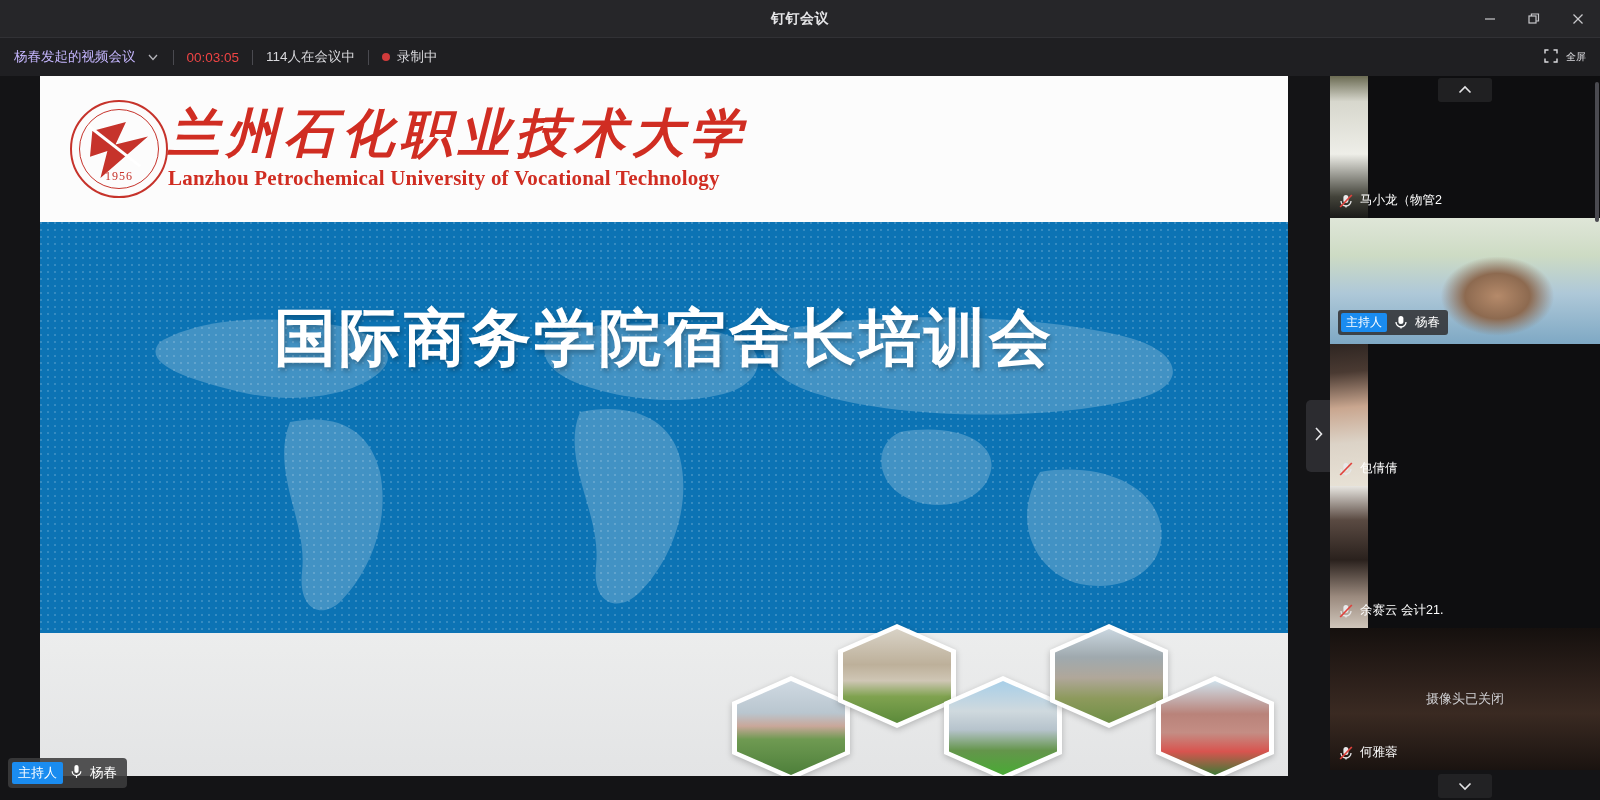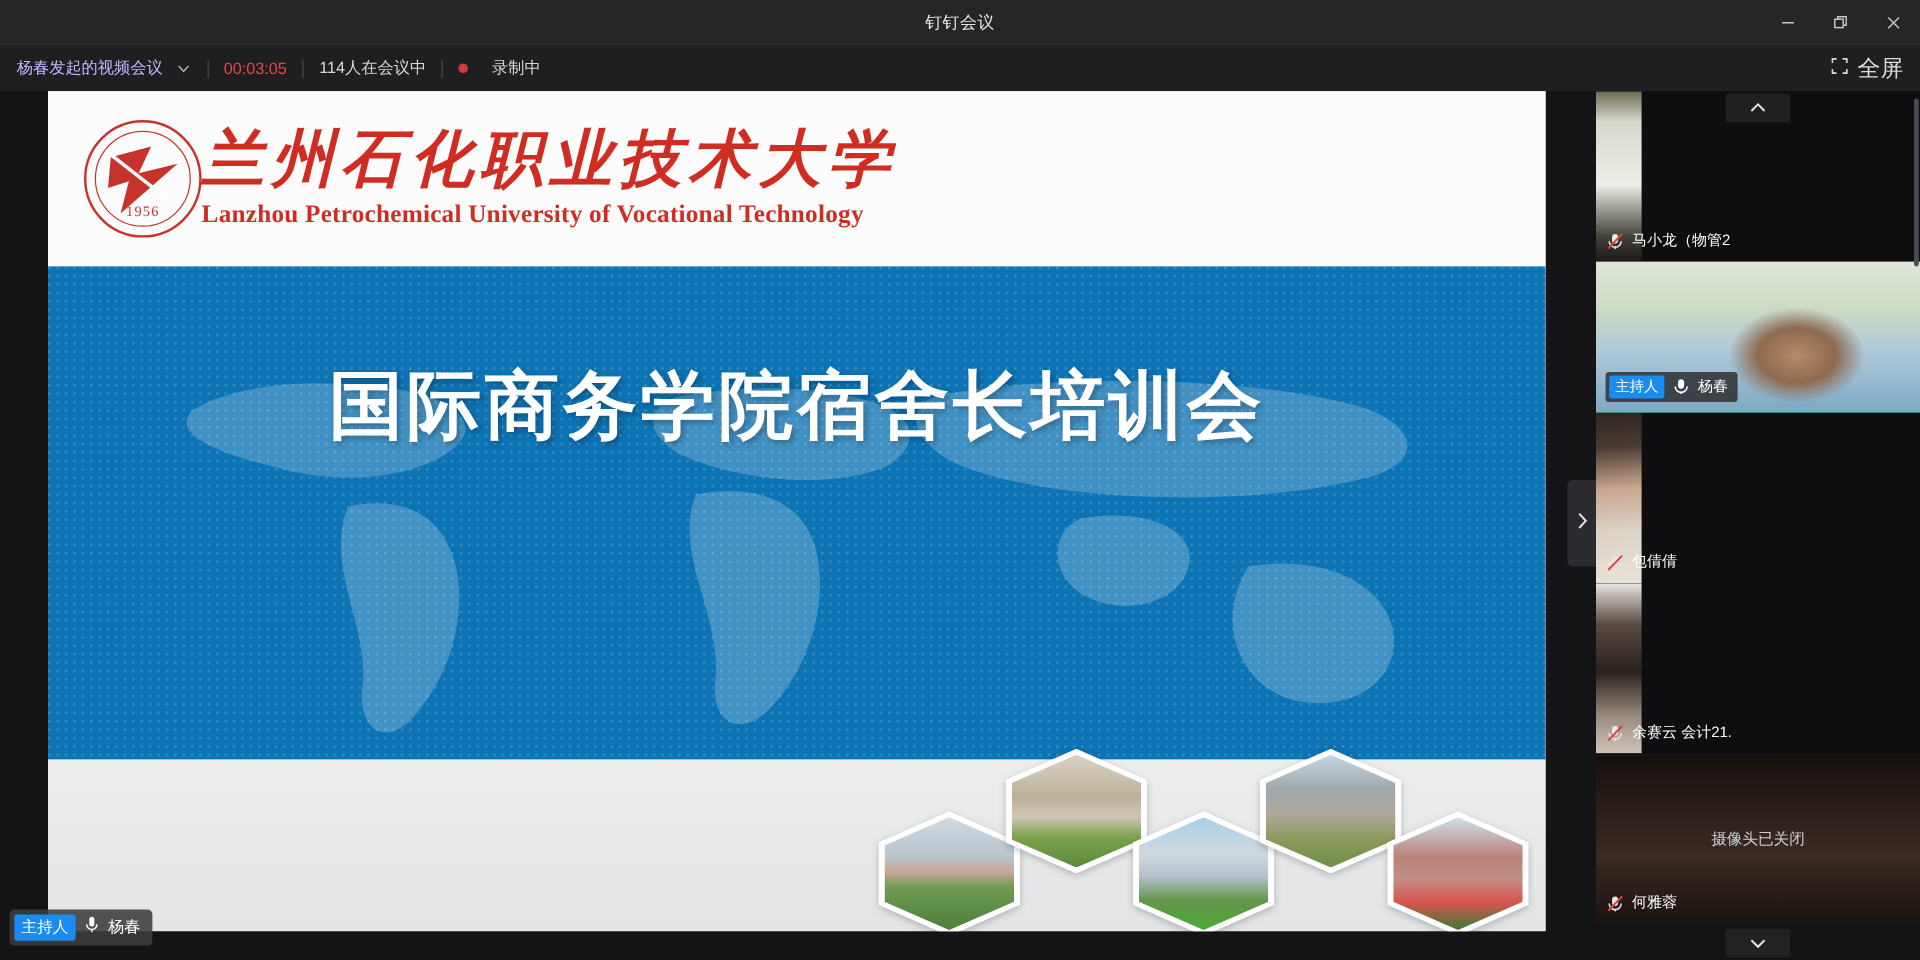--- a/index.html
+++ b/index.html
@@ -8,21 +8,21 @@
     background: #1c1c1e;
     font-family: "Liberation Sans", "DejaVu Sans", sans-serif;
     overflow: hidden;
   }
   #app { position: relative; width: 1600px; height: 800px; background: #1b1b1d; }
 
   
   .titlebar {
     position: absolute; left: 0; top: 0; width: 1600px; height: 38px;
     background: #262629; border-bottom: 1px solid #313135;
-    display: flex; align-items: center; justify-content: center;
+    display: flex; align-items: center; justify-content: center; font-weight: bold;
   }
   .titlebar-title {
     color: #e6e6e8; font-size: 14px; letter-spacing: .5px;
   }
   .win-controls {
     position: absolute; right: 0; top: 0; height: 38px;
     display: flex; align-items: center;
   }
   .win-btn {
     width: 44px; height: 38px; display: flex; align-items: center; justify-content: center;
@@ -33,25 +33,25 @@
   .infobar {
     position: absolute; left: 0; top: 38px; width: 1600px; height: 38px;
     background: #1f1f22;
     display: flex; align-items: center; padding: 0 14px;
   }
   .mtitle { color: #c4b5fd; font-size: 13.5px; }
   .chev-down { margin-left: 10px; color: #b4b4ba; display: inline-flex; }
   .vdiv { width: 1px; height: 15px; background: #4a4a50; margin: 0 13px; }
   .mtimer { color: #ef4444; font-size: 13.5px; font-variant-numeric: tabular-nums; }
   .mcount { color: #d8d8dc; font-size: 13.5px; }
-  .recording { display: flex; align-items: center; gap: 20px; color: #d8d8dc; font-size: 13.5px; }
+  .recording { display: flex; align-items: center; gap: 7px; color: #d8d8dc; font-size: 13.5px; }
   .rec-dot { width: 8px; height: 8px; border-radius: 50%; background: #d03b3b; }
   .fullscreen-btn {
     position: absolute; right: 14px; top: 0; height: 38px;
-    display: flex; align-items: center; gap: 8px; color: #dcdce0; font-size: 19px;
+    display: flex; align-items: center; gap: 8px; color: #dcdce0; font-size: 10px;
   }
 
   
   .stage {
     position: absolute; left: 0; top: 76px; width: 1330px; height: 724px;
     background: #141416;
   }
   .slide {
     position: absolute; left: 40px; top: 0px; width: 1248px; height: 700px;
     background: #ffffff; overflow: hidden;

